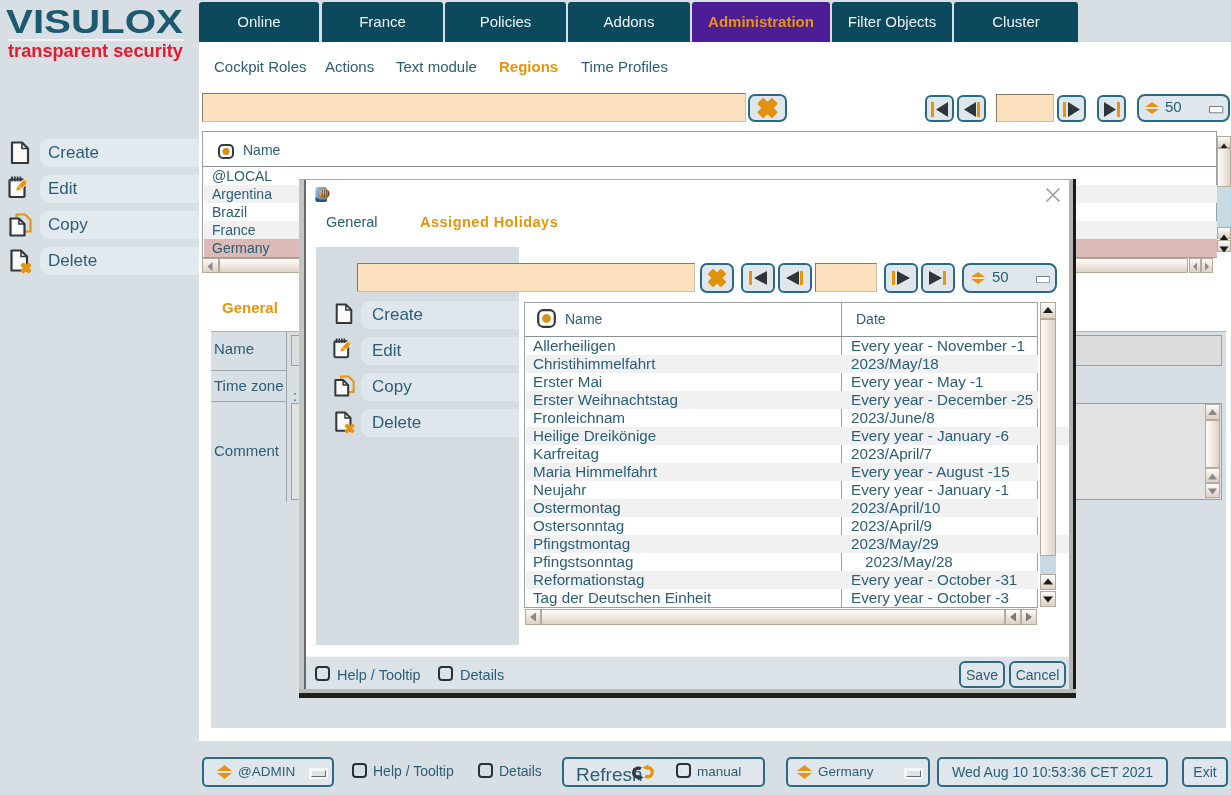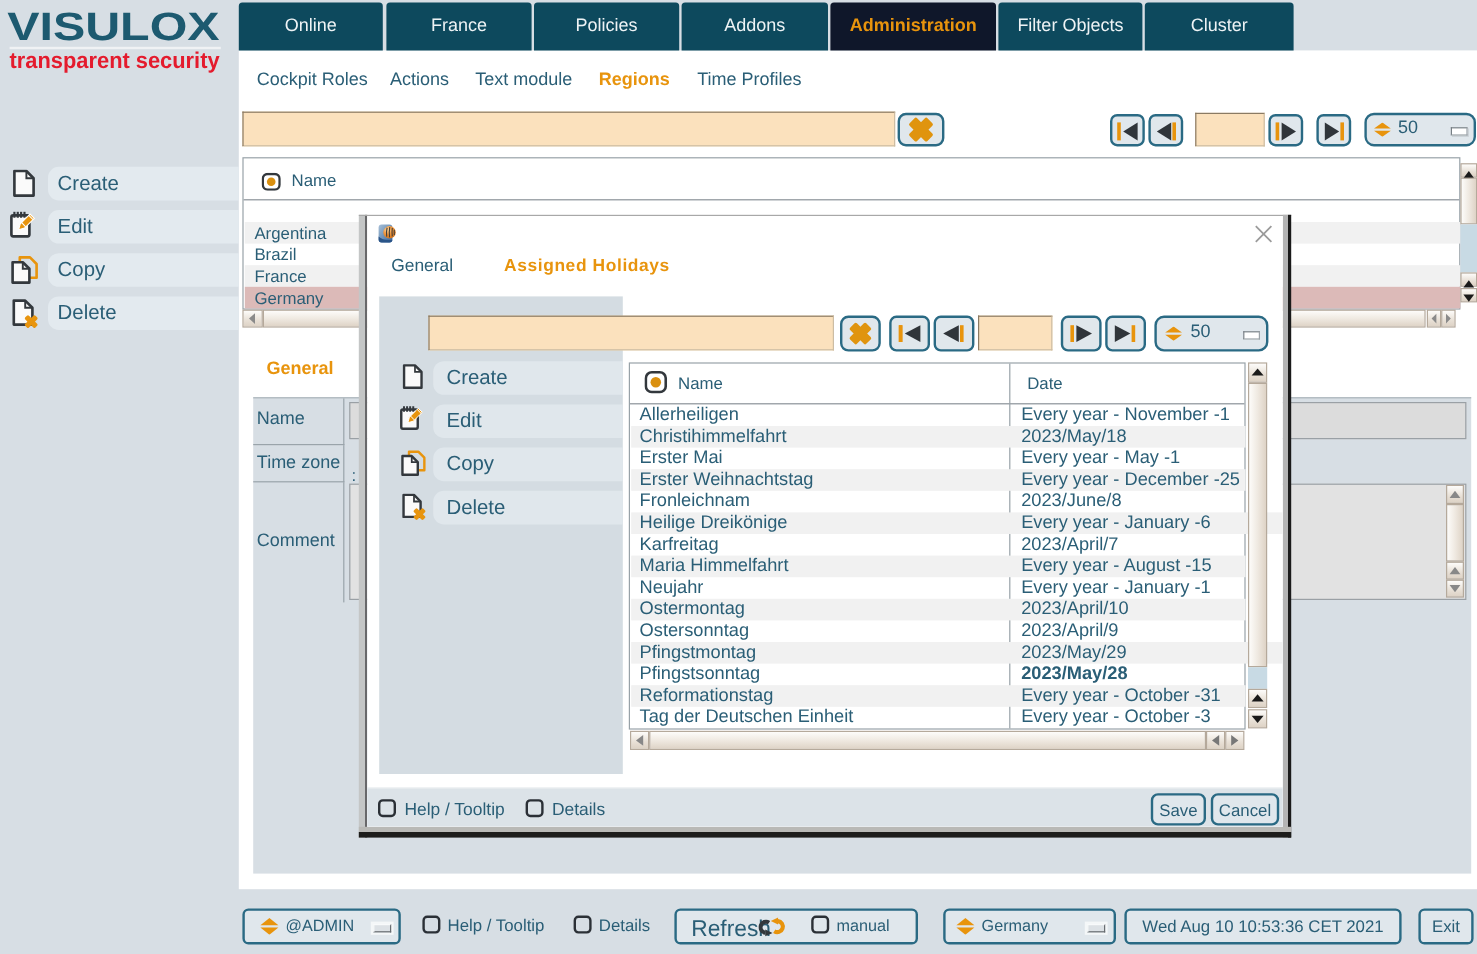--- a/index.html
+++ b/index.html
@@ -3,21 +3,21 @@
 <meta charset="utf-8">
 <style>
 * { margin:0; padding:0; box-sizing:border-box; }
 html,body { width:1231px; height:795px; overflow:hidden; }
 body { font-family:"Liberation Sans", sans-serif; background:#d7dee4; position:relative; }
 .abs { position:absolute; }
 
 #content-bg { left:199px; top:42px; width:1032px; height:699px; background:#ffffff; }
 
 .tab { position:absolute; top:2px; height:40px; background:#0d495d; color:#eef3f5; font-size:15px; text-align:center; line-height:40px; border-radius:3px 3px 0 0; }
-.tab.active { background:#0f172a; color:#e8940d; font-weight:bold; }
+.tab.active { background:#4c1d95; color:#e8940d; font-weight:bold; }
 
 .subnav { position:absolute; top:58px; font-size:15px; color:#2a5e76; }
 .subnav.active { color:#e8940d; font-weight:bold; }
 
 .peach { background:#fbe1bd; border:1px solid #8a7a63; border-right-color:#cdbda4; border-bottom-color:#cdbda4; }
 .btn { position:absolute; background:#e0e7ec; border:2px solid #2a6a84; border-radius:6px; }
 
 .row { position:absolute; left:1px; height:18px; font-size:14px; color:#2a5e76; line-height:18px; padding-left:8px; white-space:nowrap; }
 .row.alt { background:#f1f1f1; }
 .row.sel { background:#dcbab8; }
@@ -102,20 +102,21 @@
   <div class="abs" style="left:70px; top:10px; width:14px; height:7px; background:#fff; border:1px solid #9aa2a8; border-top-color:#777f85; border-left-color:#777f85; box-shadow:1px 1px 0 #c7ced3;"></div>
 </div>
 
 <div class="abs" style="left:202px; top:131px; width:1015px; height:127px; background:#fff; border:1px solid #98a2a8;">
   <svg class="abs" style="left:15px; top:12px;" width="16" height="15" viewBox="0 0 16 15">
       <rect x="1" y="1" width="14" height="13" rx="4" fill="#fff" stroke="#33383d" stroke-width="2"></rect>
       <circle cx="8" cy="7.5" r="3.6" fill="#da9010"></circle>
     </svg>
   <div class="abs" style="left:40px; top:10px; font-size:14px; color:#2a5e76;">Name</div>
   <div class="abs" style="left:0; top:34px; width:1013px; height:1px; background:#8a9298;"></div>
+  <div class="row" style="top:35px; width:1013px;">@LOCAL</div>
   <div class="row alt" style="top:53px; width:1013px;">Argentina</div>
   <div class="row" style="top:71px; width:1013px;">Brazil</div>
   <div class="row alt" style="top:89px; width:1013px;">France</div>
   <div class="row sel" style="top:107px; width:1013px;">Germany</div>
 </div>
 
 <div class="sb-btn" style="left:1217px; top:136px; width:14px; height:12px;"><svg width="12" height="10" viewBox="0 0 12 10">
       <path d="M6 2.5 L10.5 8.5 H1.5 Z" fill="#1a1a1a"></path>
     </svg></div>
 <div class="sb-thumb-v" style="left:1217px; top:148px; width:14px; height:39px;"></div>
@@ -352,21 +353,21 @@
       <div class="row" style="top:70px; width:512px;">Erster Mai<span class="abs" style="left:325px;">Every year - May -1</span></div>
       <div class="row alt" style="top:88px; width:512px;">Erster Weihnachtstag<span class="abs" style="left:325px;">Every year - December -25</span></div>
       <div class="row" style="top:106px; width:512px;">Fronleichnam<span class="abs" style="left:325px;">2023/June/8</span></div>
       <div class="row alt" style="top:124px; width:608px;">Heilige Dreikönige<span class="abs" style="left:325px;">Every year - January -6</span></div>
       <div class="row" style="top:142px; width:512px;">Karfreitag<span class="abs" style="left:325px;">2023/April/7</span></div>
       <div class="row alt" style="top:160px; width:512px;">Maria Himmelfahrt<span class="abs" style="left:325px;">Every year - August -15</span></div>
       <div class="row" style="top:178px; width:512px;">Neujahr<span class="abs" style="left:325px;">Every year - January -1</span></div>
       <div class="row alt" style="top:196px; width:512px;">Ostermontag<span class="abs" style="left:325px;">2023/April/10</span></div>
       <div class="row" style="top:214px; width:512px;">Ostersonntag<span class="abs" style="left:325px;">2023/April/9</span></div>
       <div class="row alt" style="top:232px; width:592px;">Pfingstmontag<span class="abs" style="left:325px;">2023/May/29</span></div>
-      <div class="row" style="top:250px; width:512px;">Pfingstsonntag<span class="abs" style="left:325px;font-weight:bold;">2023/May/28</span></div>
+      <div class="row" style="top:250px; width:512px;">Pfingstsonntag<span class="abs" style="left:339px;">2023/May/28</span></div>
       <div class="row alt" style="top:268px; width:512px;">Reformationstag<span class="abs" style="left:325px;">Every year - October -31</span></div>
       <div class="row" style="top:286px; width:512px;">Tag der Deutschen Einheit<span class="abs" style="left:325px;">Every year - October -3</span></div>
     </div>
 
     <div class="sb-btn" style="left:734px; top:122px; width:16px; height:17px;"><svg width="14" height="15" viewBox="0 0 14 15">
           <path d="M7 4 L12 10 H2 Z" fill="#1a1a1a"></path>
         </svg></div>
     <div class="sb-thumb-v" style="left:734px; top:139px; width:16px; height:237px;"></div>
     <div class="sb-blue" style="left:734px; top:376px; width:16px; height:18px;"></div>
     <div class="sb-btn" style="left:734px; top:394px; width:16px; height:16px;"><svg width="14" height="14" viewBox="0 0 14 14">

